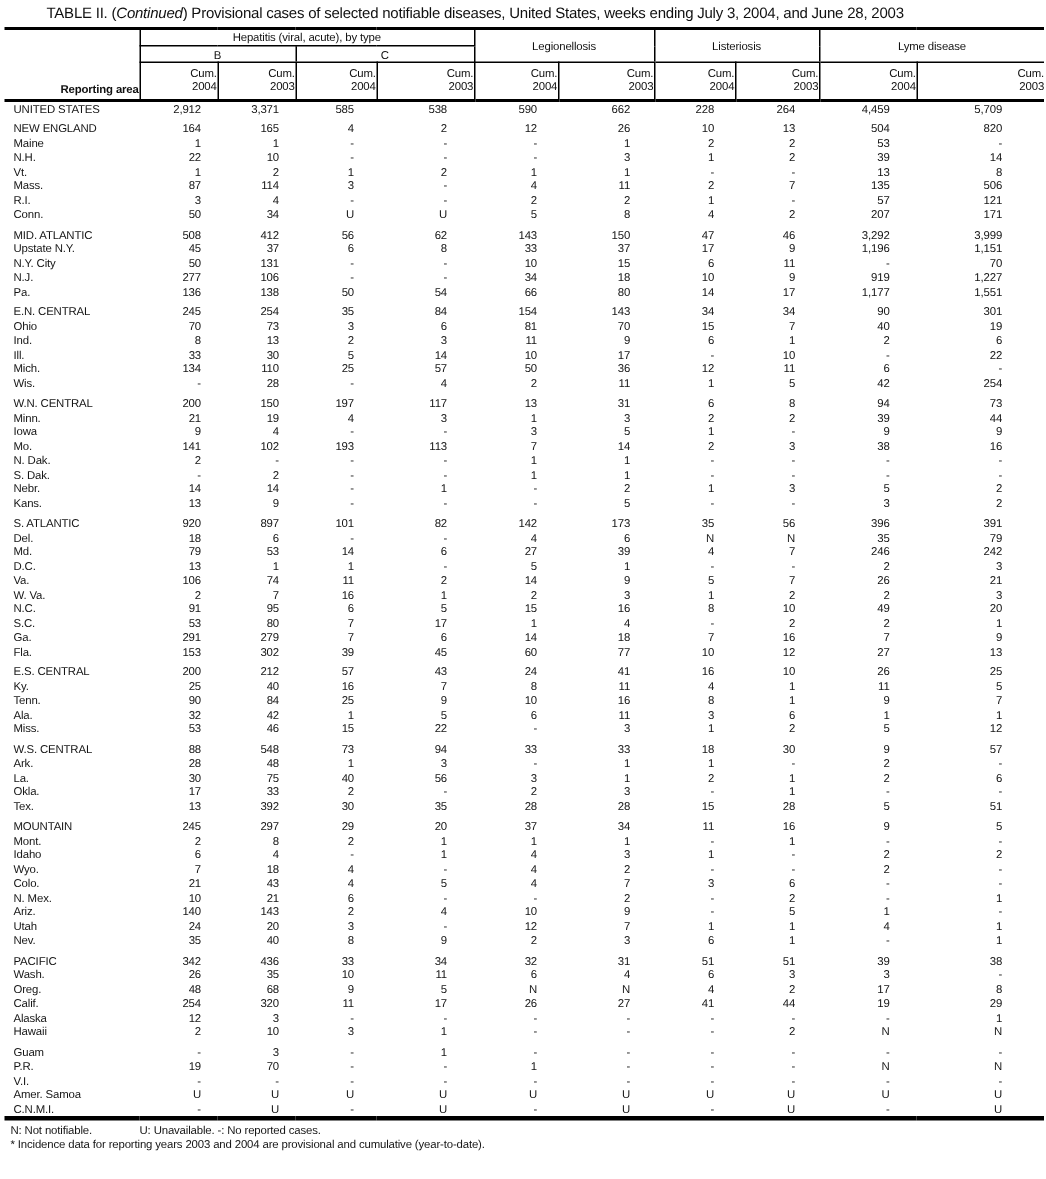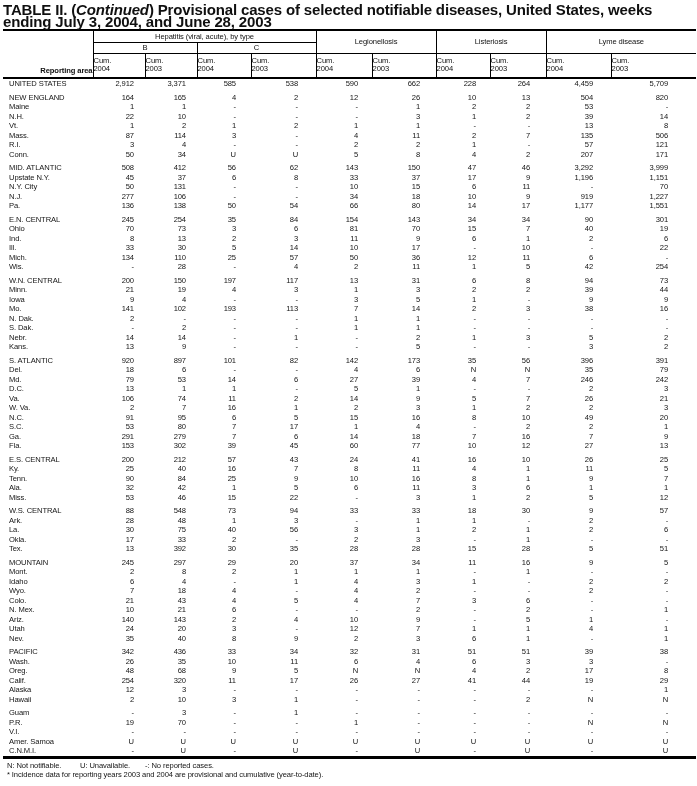--- a/index.html
+++ b/index.html
@@ -7,22 +7,22 @@
   body {
     width: 697px; height: 786px;
     background: #ffffff;
     color: #161616;
     font-family: "Liberation Sans", sans-serif;
     -webkit-font-smoothing: antialiased;
   }
   .page { width: 697px; padding: 4px 1px 0 3px; }
 
   .title {
-    font-size: 15px; font-weight: bold; line-height: 11.5px;
-    letter-spacing: -0.15px; color: #101010; margin-bottom: 2px;
+    font-size: 10px; font-weight: normal; line-height: 11.5px;
+    letter-spacing: -0.15px; color: #101010; margin-bottom: 2px; margin-left: 28px;
   }
   .title .it { font-style: italic; }
 
   table.rpt {
     width: 693px;
     border-collapse: collapse;
     table-layout: fixed;
     border-top: 2px solid #000;
     border-bottom: 3px solid #000;
   }
@@ -33,21 +33,21 @@
   th.area-h {
     text-align: right; vertical-align: bottom;
     padding: 0 0 2px 2px;
     border-right: 1px solid #000;
     border-bottom: 2px solid #000;
     font-weight: bold;
   }
   th.grp  { height: 12px; text-align: center; vertical-align: middle; border-bottom: 1px solid #000; }
   th.grp2 { height: 23px; text-align: center; vertical-align: middle; border-bottom: 1px solid #000; }
   th.sub  { height: 11px; text-align: center; vertical-align: middle; border-bottom: 1px solid #000; }
-  th.cum  { height: 25px; text-align: left; vertical-align: middle; line-height: 8.6px; border-bottom: 2px solid #000; }
+  th.cum  { height: 25px; text-align: right; vertical-align: middle; line-height: 8.6px; border-bottom: 2px solid #000; }
   .bl { border-left: 1px solid #000; }
 
   tbody td {
     font-size: 7.6px; line-height: 9.5px; height: 9.5px;
     padding: 0; white-space: nowrap; overflow: hidden;
     color: #141414; letter-spacing: -0.1px;
   }
   td.area { text-align: left; padding-left: 6px; }
   td.val  { text-align: right; }
   tr.gap td { padding-top: 4px; height: 13.5px; }
@@ -58,21 +58,21 @@
   .c5  { padding-right: 14px; }
   .c6  { padding-right: 16px; }
   .c7  { padding-right: 14px; }
   .c8  { padding-right: 16px; }
   .c9  { padding-right: 18px; }
   .c10 { padding-right: 28px; }
 
   .footnotes { margin: 2px 0 0 4px; font-size: 7.6px; line-height: 9px; color: #141414; letter-spacing: -0.1px; }
   .legend span { display: inline-block; }
   .leg-n { width: 71px; }
-  .leg-u { width: 63px; }
+  .leg-u { width: 63px; text-align: right; }
 </style>
 </head>
 <body>
 
 <div class="page">
 
   <div class="title">
     <div><span>TABLE II. (</span><span class="it">Continued</span><span>) Provisional cases of selected notifiable diseases, United States, weeks ending July 3, 2004, and June 28, 2003</span></div>
   </div>
 

